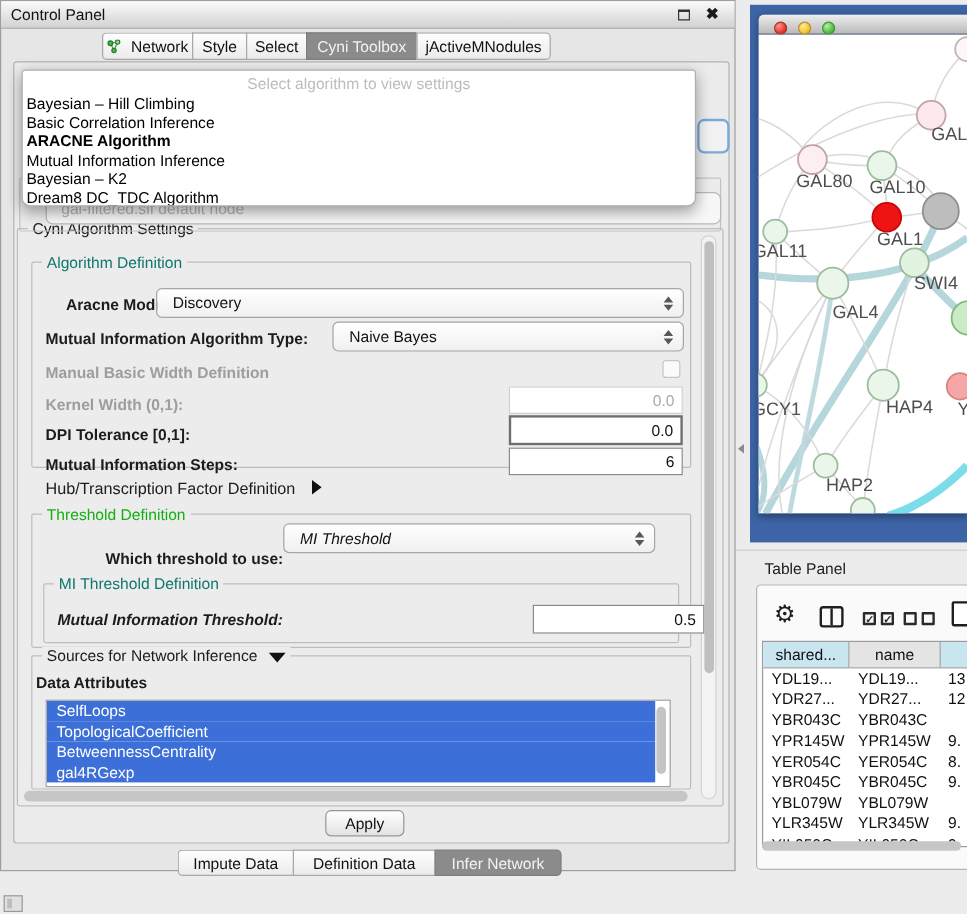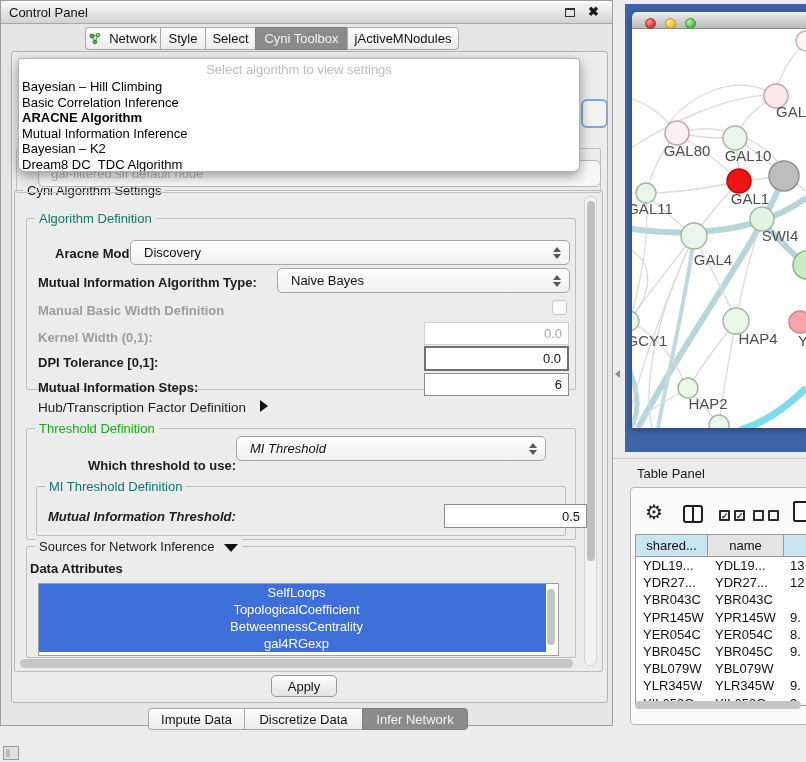--- a/index.html
+++ b/index.html
@@ -51,21 +51,21 @@
   .tri-dn-b { width:0; height:0; border-left:7px solid transparent; border-right:7px solid transparent; border-top:8px solid #111; display:inline-block; }
 
   .field { position:absolute; background:#fff; font-size:13px; color:#111; display:flex; align-items:center; justify-content:flex-end; padding:0 6px; }
   .field.dis { color:#a9a9a9; border:1px solid #cfcfcf; }
   .checkbox { position:absolute; width:15px; height:15px; border:1px solid #c6c6c6; border-radius:3px; background:#fbfbfb; }
 
   .vscroll { position:absolute; background:#f3f3f3; border:1px solid #d4d4d4; border-radius:6px; }
   .vthumb  { position:absolute; background:#bfbfbf; border-radius:5px; }
   .hthumb  { position:absolute; background:#c6c6c6; border-radius:5px; }
 
-  .attr-list { position:absolute; left:38px; top:583px; width:521px; height:73px; background:#fff; border:1px solid #9e9e9e; overflow:hidden;text-align:center; }
+  .attr-list { position:absolute; left:38px; top:583px; width:521px; height:73px; background:#fff; border:1px solid #9e9e9e; overflow:hidden; }
   .attr-item { height:17px; line-height:17px; padding-left:8px; font-size:13px; color:#fff; background:#3d6fd8; width:507px; white-space:nowrap; }
 
   .apply-btn { position:absolute; left:271px; top:675px; width:66px; height:22px; border:1px solid #979797; border-radius:5px; background:linear-gradient(#ffffff,#e2e2e2); font-size:13px; color:#111; display:flex; align-items:center; justify-content:center; }
 
   .btab { position:absolute; top:708px; height:22px; background:linear-gradient(#fefefe,#ebebeb); border:1px solid #a8a8a8; border-right:none; font-size:13px; color:#111; display:flex; align-items:center; justify-content:center; }
   .btab.first { border-radius:4px 0 0 4px; }
   .btab.last { border-right:1px solid #a8a8a8; border-radius:0 4px 4px 0; }
   .btab.sel { background:#8b8b8b; color:#f3f3f3; border-color:#7d7d7d; }
 
   
@@ -245,21 +245,21 @@
 <div class="abs" style="left:20px; top:658px; width:557px; height:11px;">
   <div class="hthumb" style="left:0; top:1px; width:553px; height:9px;"></div>
 </div>
 
 <div class="apply-btn">Apply</div>
 
 <div class="btab first" style="left:148px; width:96px;">
   <span>Impute Data</span>
 </div>
 <div class="btab" style="left:244px; width:118px;">
-  <span>Discretize Data</span>
+  <span>Definition Data</span>
 </div>
 <div class="btab last sel" style="left:362px; width:106px;">
   <span>Infer Network</span>
 </div>
 
 <div class="abs corner-icon"></div>
 <div class="abs divider-dot"></div>
 
 <div class="abs net-bg"></div>
 <div class="abs mac-window">

